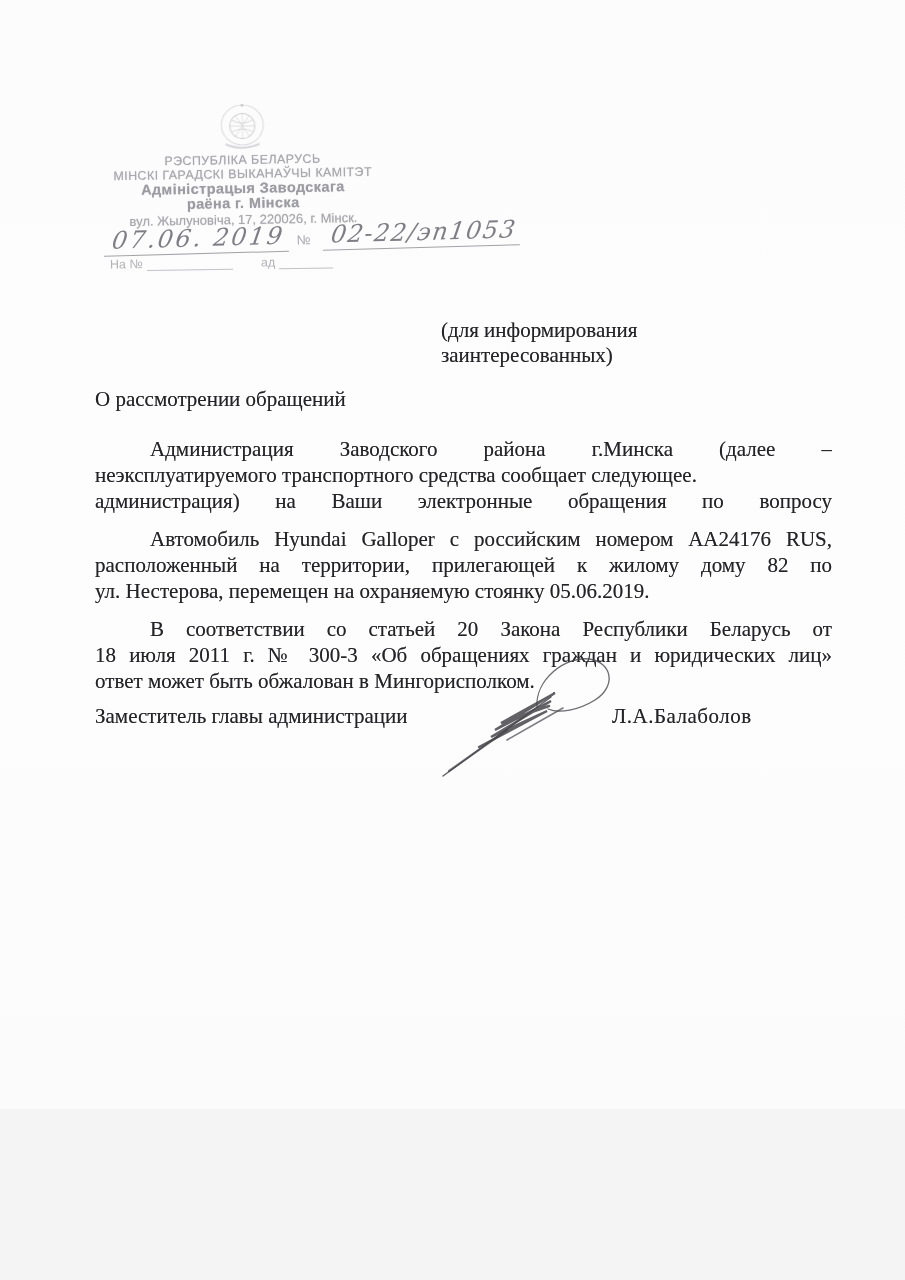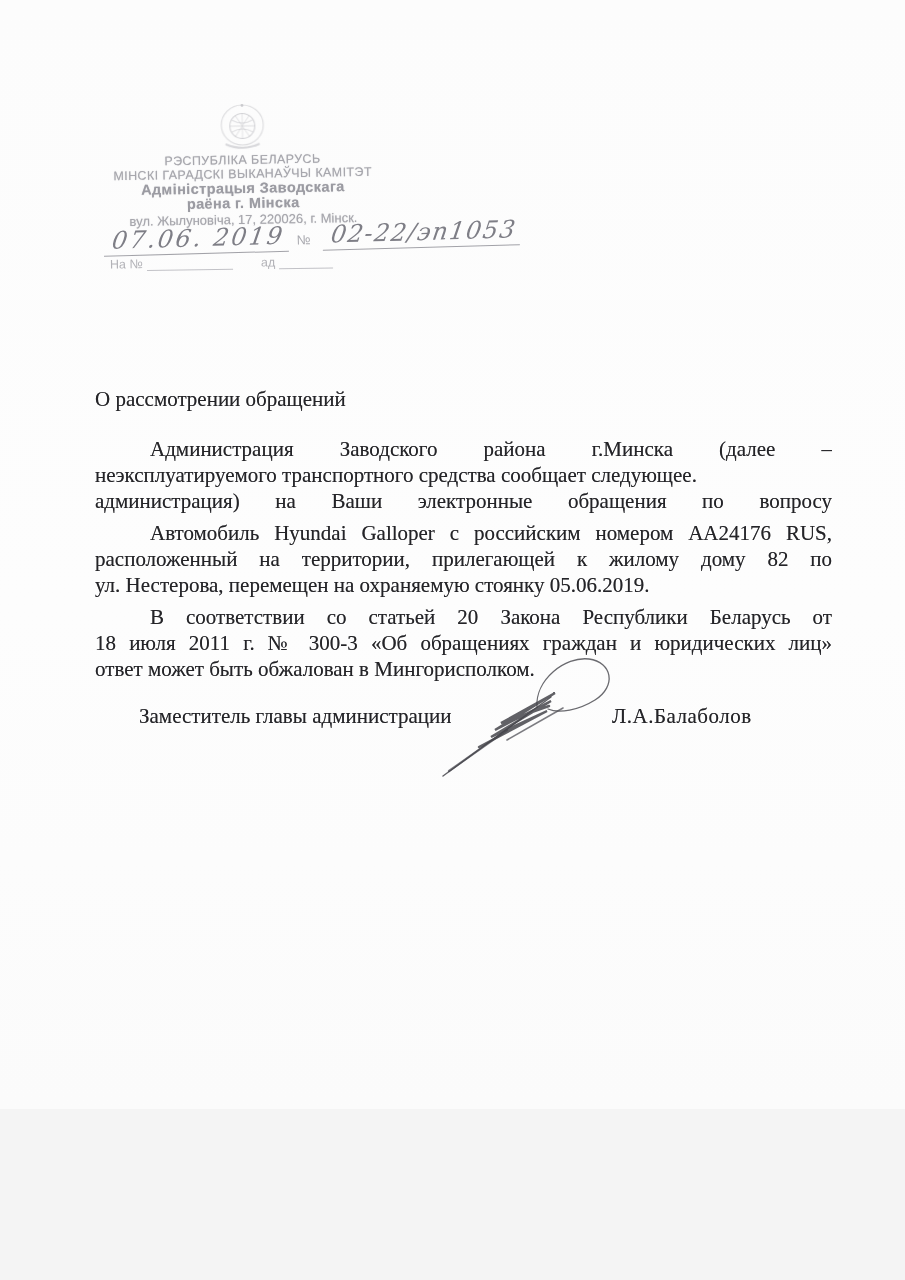--- a/index.html
+++ b/index.html
@@ -77,27 +77,26 @@
     text-shadow:0 0 .5px rgba(25,25,28,.5);
   }
   .bodytext{
     position:absolute;left:95px;top:436px;width:737px;
     font-size:21px;
     text-shadow:0 0 .5px rgba(25,25,28,.5);
   }
   .bline{line-height:26px;height:26px;overflow:hidden;}
   .j{text-align:justify;text-align-last:justify;}
   .indent{text-indent:55px;}
-  .psep{margin-top:6px;}
+  .psep{margin-top:12px;}
 
   .sig-title{
     position:absolute;left:95px;top:704px;
     font-size:21px;
     text-shadow:0 0 .5px rgba(25,25,28,.5);
-    margin-left:44px;
   }
   .sig-name{
     position:absolute;left:612px;top:704px;
     font-size:21px;letter-spacing:.5px;
     text-shadow:0 0 .5px rgba(25,25,28,.5);
   }
   .signature{position:absolute;left:437px;top:650px;}
 
   .footer{
     position:absolute;left:93px;top:1144px;
@@ -134,20 +133,24 @@
     <span class="hw hw2">02-22/эп1053</span>
   </div>
 
   <div class="naline">
     <span>На №</span>
     <span class="blank blank1"></span>
     <span class="lbl2">ад</span>
     <span class="blank blank2"></span>
   </div>
 
+  <div class="annotation">
+    <div>(для информирования</div>
+    <div>заинтересованных)</div>
+  </div>
 
   <div class="subject">О рассмотрении обращений</div>
 
   <div class="bodytext">
     <div class="bline j indent">Администрация Заводского района г.Минска (далее –</div>
     <div class="bline">неэксплуатируемого транспортного средства сообщает следующее.</div>
     <div class="bline j">администрация) на Ваши электронные обращения по вопросу</div>
     <div class="bline j indent psep">Автомобиль Hyundai Galloper с российским номером АА24176 RUS,</div>
     <div class="bline j">расположенный на территории, прилегающей к жилому дому 82 по</div>
     <div class="bline">ул. Нестерова, перемещен на охраняемую стоянку 05.06.2019.</div>

